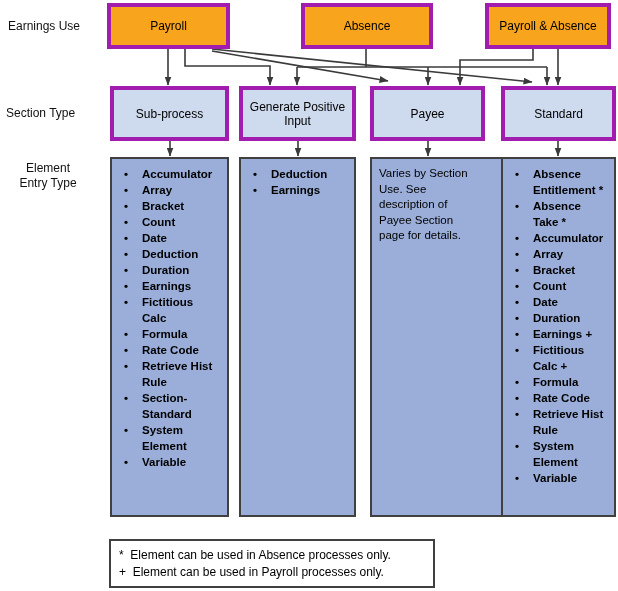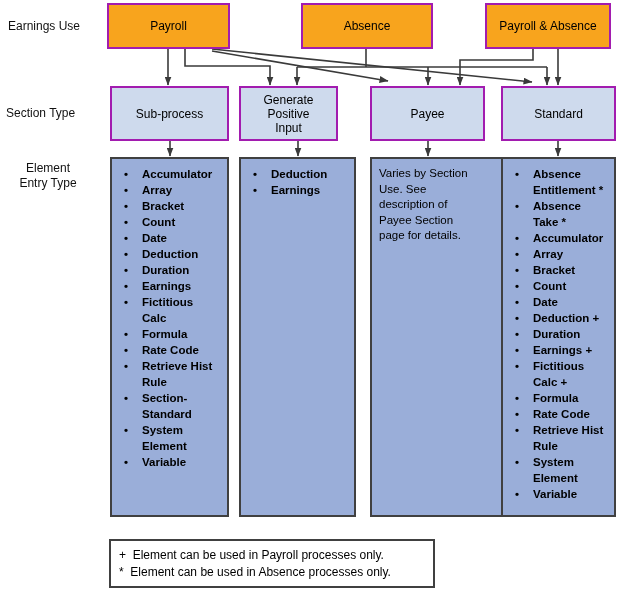--- a/index.html
+++ b/index.html
@@ -15,33 +15,33 @@
   .arrows polyline,.arrows line{fill:none;stroke:#3a3a3a;stroke-width:1.6;}
 
   .row-label{position:absolute;font-size:12px;color:#111;white-space:pre-line;}
   .label-use{left:8px;top:19px;}
   .label-type{left:6px;top:106px;}
   .label-entry{left:8px;top:161px;width:80px;text-align:center;line-height:15px;}
 
   .box{
     position:absolute;
     box-sizing:border-box;
-    border:2px solid #a21caf;
+    border:4px solid #a21caf;
     display:flex;align-items:center;justify-content:center;
     text-align:center;font-size:12px;line-height:14px;
     white-space:pre-line;
   }
   .orange{background:#F8A41D;height:46px;top:3px;}
   .b-payroll{left:107px;width:123px;}
   .b-absence{left:301px;width:132px;}
   .b-pa{left:485px;width:126px;}
 
   .sbox{background:#CEDAED;height:55px;top:86px;}
   .t-sub{left:110px;width:119px;}
-  .t-gpi{left:239px;width:99px;}
+  .t-gpi{left:239px;width:117px;}
   .t-payee{left:370px;width:115px;}
   .t-std{left:501px;width:115px;}
 
   .col{
     position:absolute;top:157px;height:360px;
     box-sizing:border-box;border:2px solid #404040;
     background:#9AAED9;
   }
   .c-sub{left:110px;width:119px;}
   .c-gpi{left:239px;width:117px;}
@@ -165,33 +165,32 @@
     <ul>
         <li>Absence
 Entitlement *</li>
         <li>Absence
 Take *</li>
         <li>Accumulator</li>
         <li>Array</li>
         <li>Bracket</li>
         <li>Count</li>
         <li>Date</li>
-        <li>Deduction +</li>
         <li>Duration</li>
         <li>Earnings +</li>
         <li>Fictitious
 Calc +</li>
         <li>Formula</li>
         <li>Rate Code</li>
         <li>Retrieve Hist
 Rule</li>
         <li>System
 Element</li>
         <li>Variable</li>
       </ul>
   </div>
 
   <div class="legend">
+    <div>*  Element can be used in Absence processes only.</div>
     <div>+  Element can be used in Payroll processes only.</div>
-    <div>*  Element can be used in Absence processes only.</div>
   </div>
 
 </div>
 
 </body></html>

